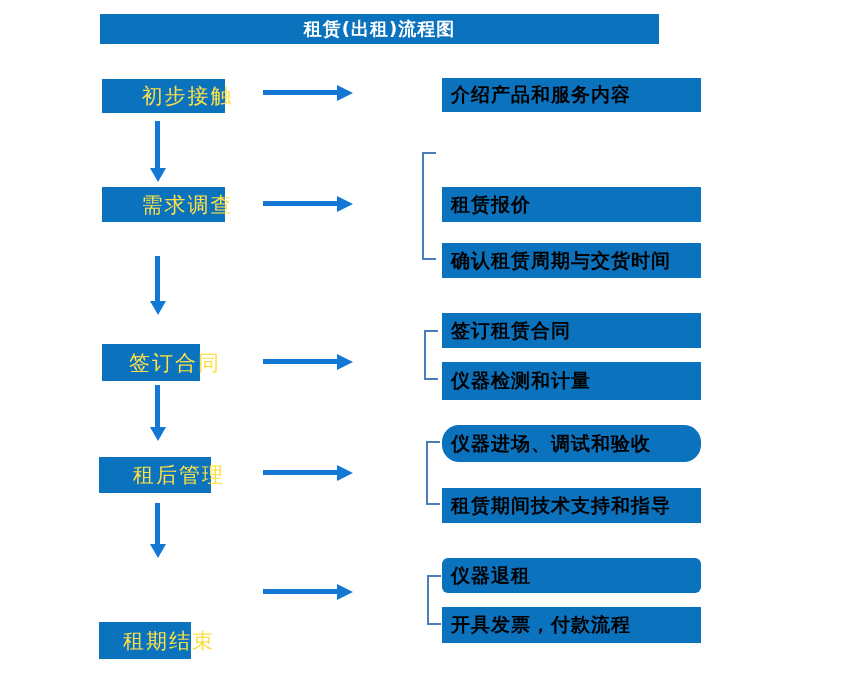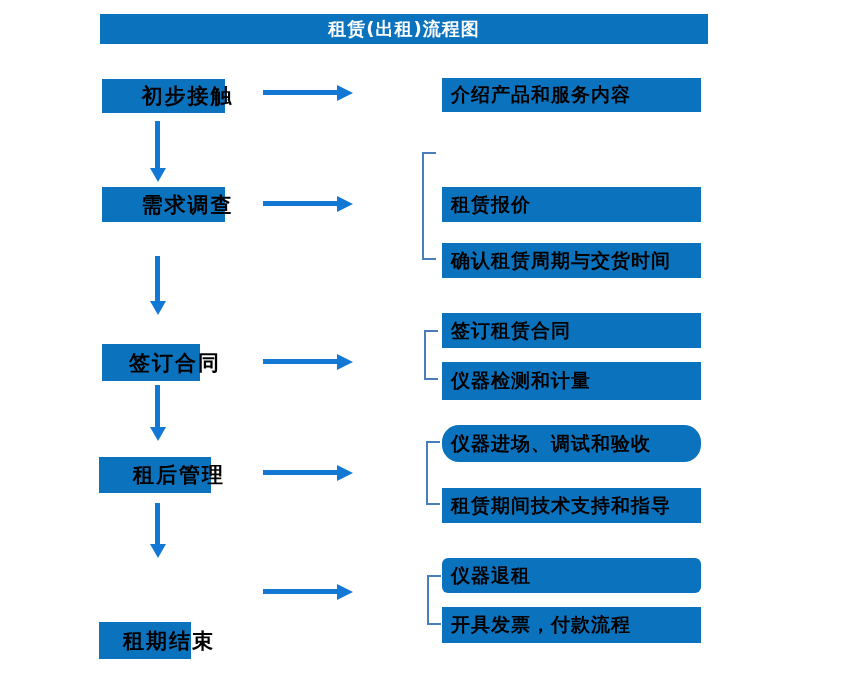--- a/index.html
+++ b/index.html
@@ -3,27 +3,27 @@
 <meta charset="utf-8">
 <style>
   * { margin:0; padding:0; box-sizing:border-box; }
   html,body { background:#ffffff; }
   body { font-family:"DejaVu Sans", sans-serif; }
   .canvas {
     position:relative; width:844px; height:688px;
     background:var(--bg,#fff); overflow:hidden;
   }
   .titlebar {
-    position:absolute; left:100px; top:14px; width:608px; height:30px;
+    position:absolute; left:100px; top:14px; width:559px; height:30px;
     background:var(--box,#0B72BE); color:#fff; font-weight:bold; font-size:18px;
     display:flex; align-items:center; justify-content:center; letter-spacing:1px;
   }
   .stepbox {
-    position:absolute; background:var(--box,#0B72BE); color:#000000;
-    font-weight:bold; font-size:21px; letter-spacing:2px;
+    position:absolute; background:var(--box,#0B72BE); color:#fde047;
+    font-weight:normal; font-size:21px; letter-spacing:2px;
     display:flex; align-items:center; justify-content:center; white-space:nowrap;padding-left:48px;
   }
   .outbox {
     position:absolute; left:442px; width:259px; background:var(--box,#0B72BE);
     color:#000000; font-weight:bold; font-size:19px; letter-spacing:1px;
     display:flex; align-items:center; padding-left:9px; white-space:nowrap;
   }
   .harrow { position:absolute; height:5px; background:var(--arrow,#1377D4); }
   .harrow::after {
     content:""; position:absolute; right:-16px; top:50%; transform:translateY(-50%);

